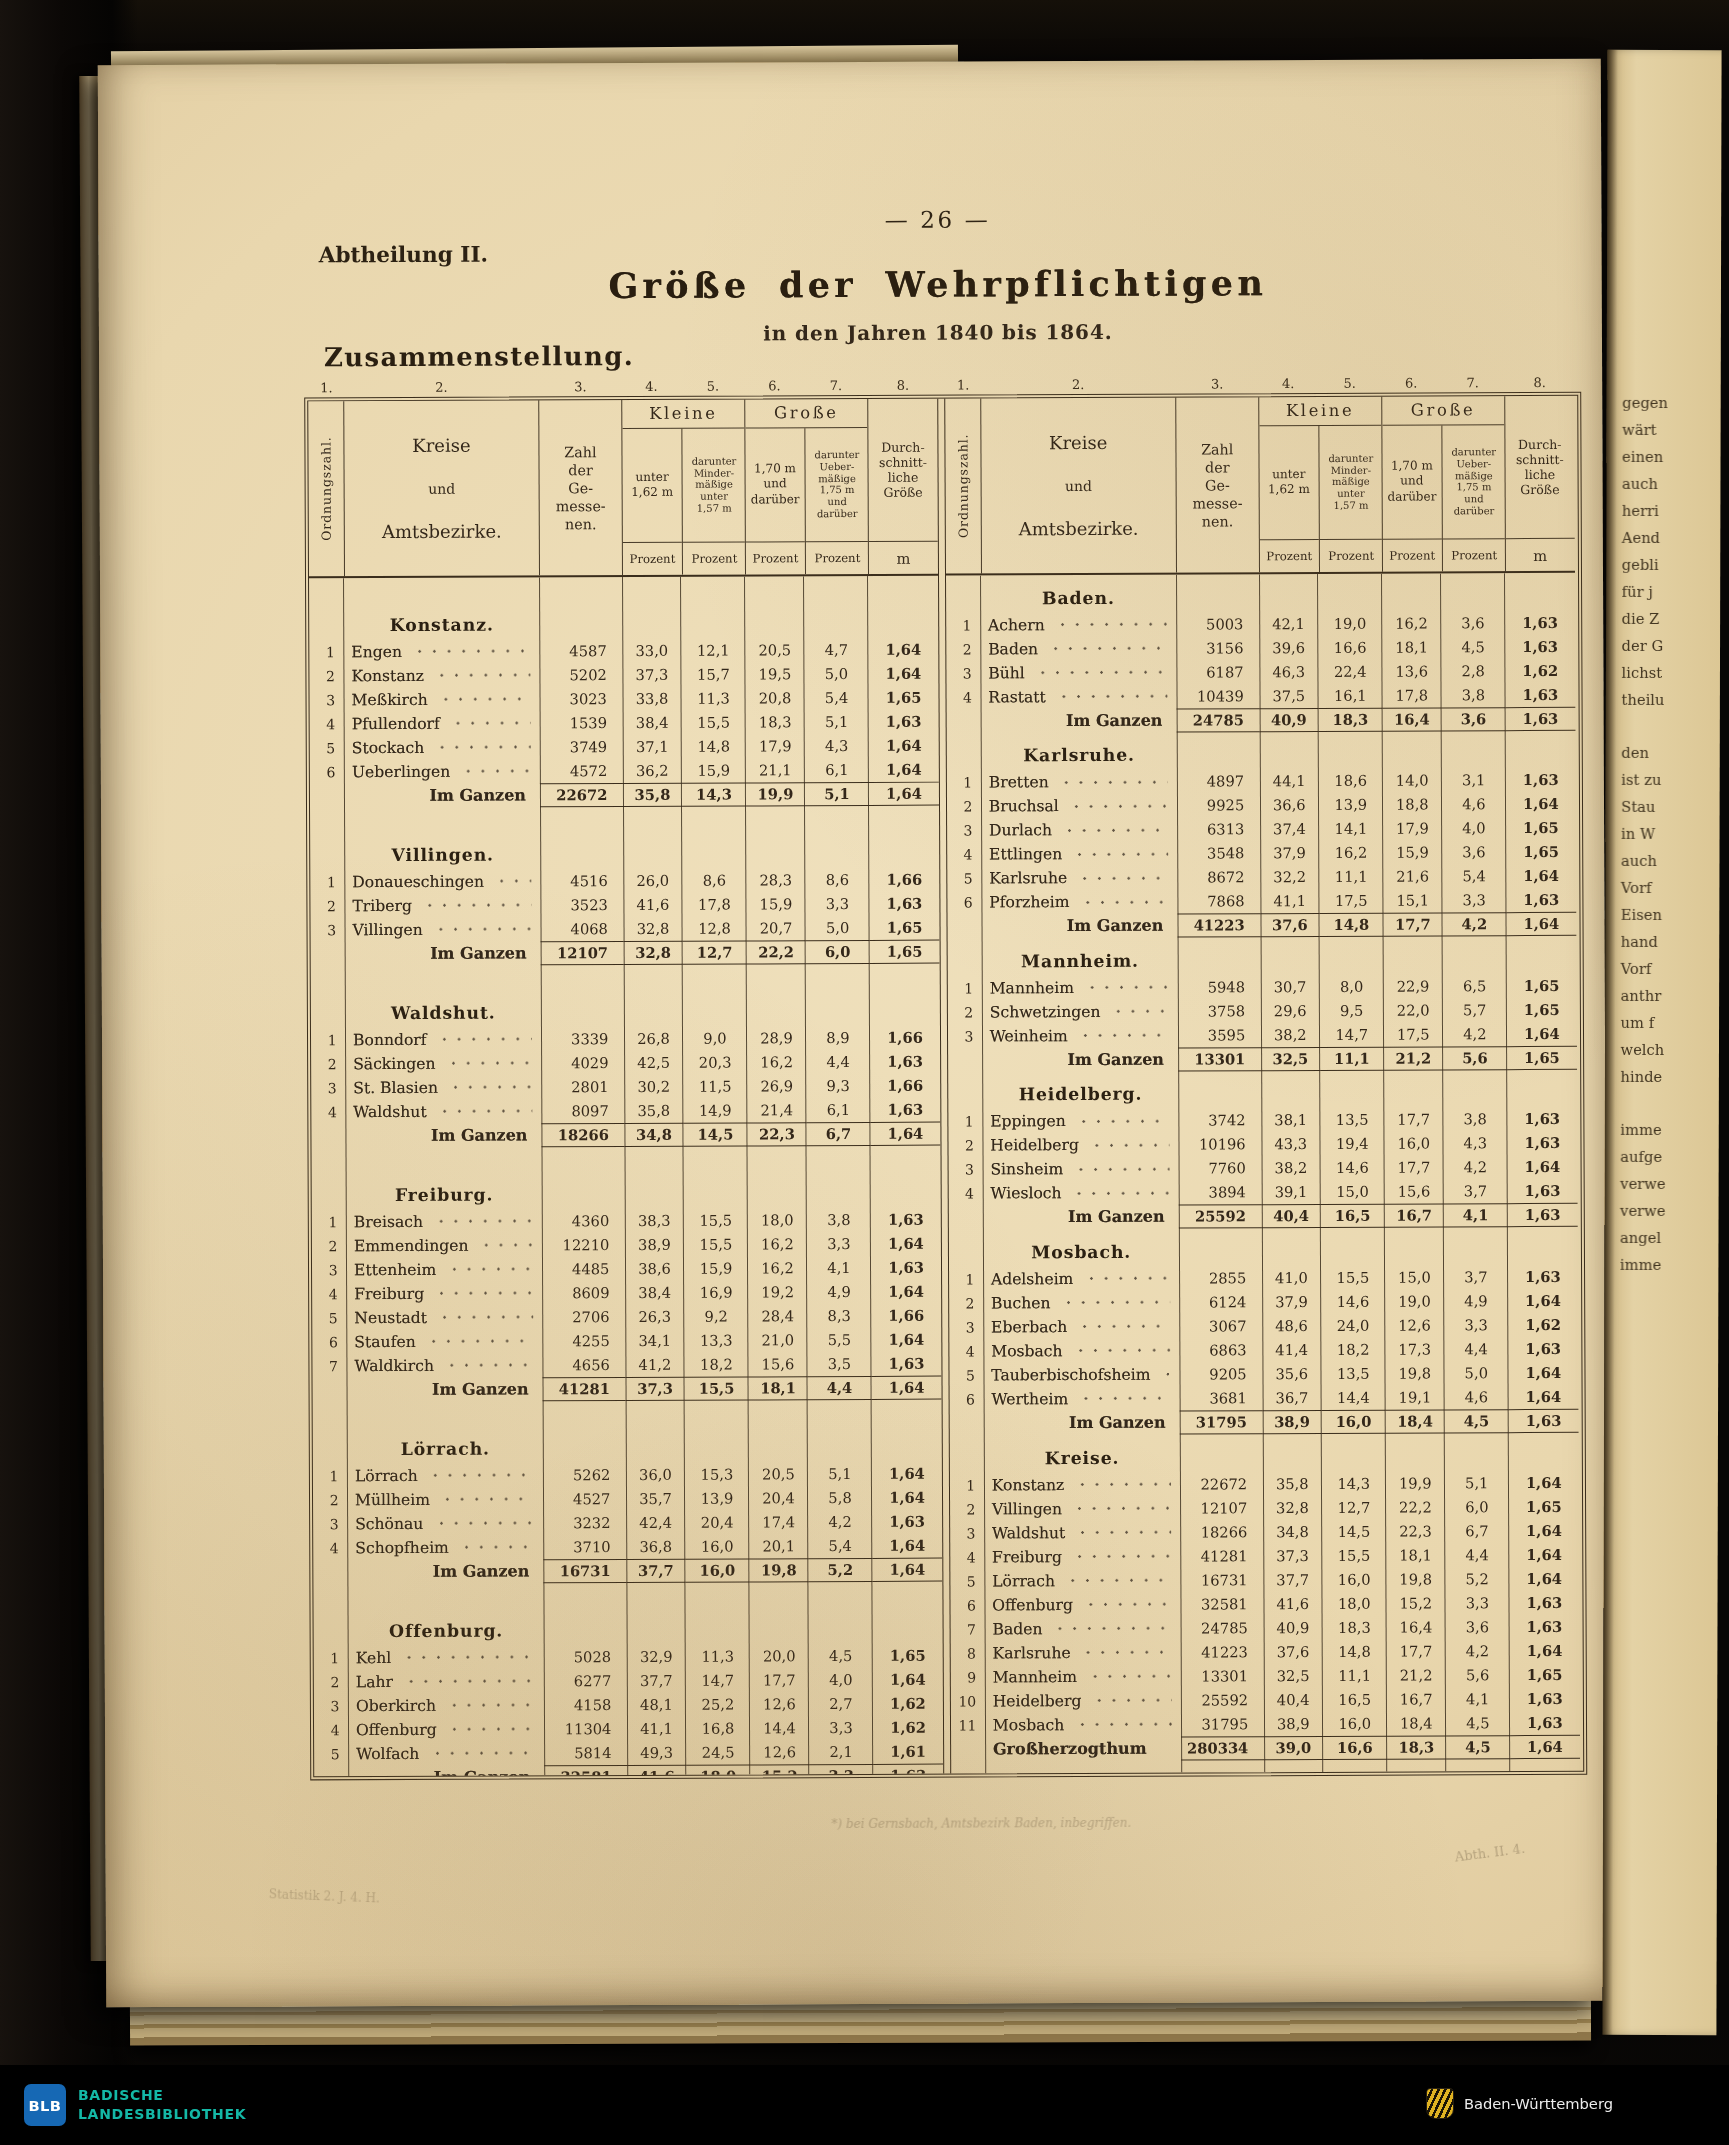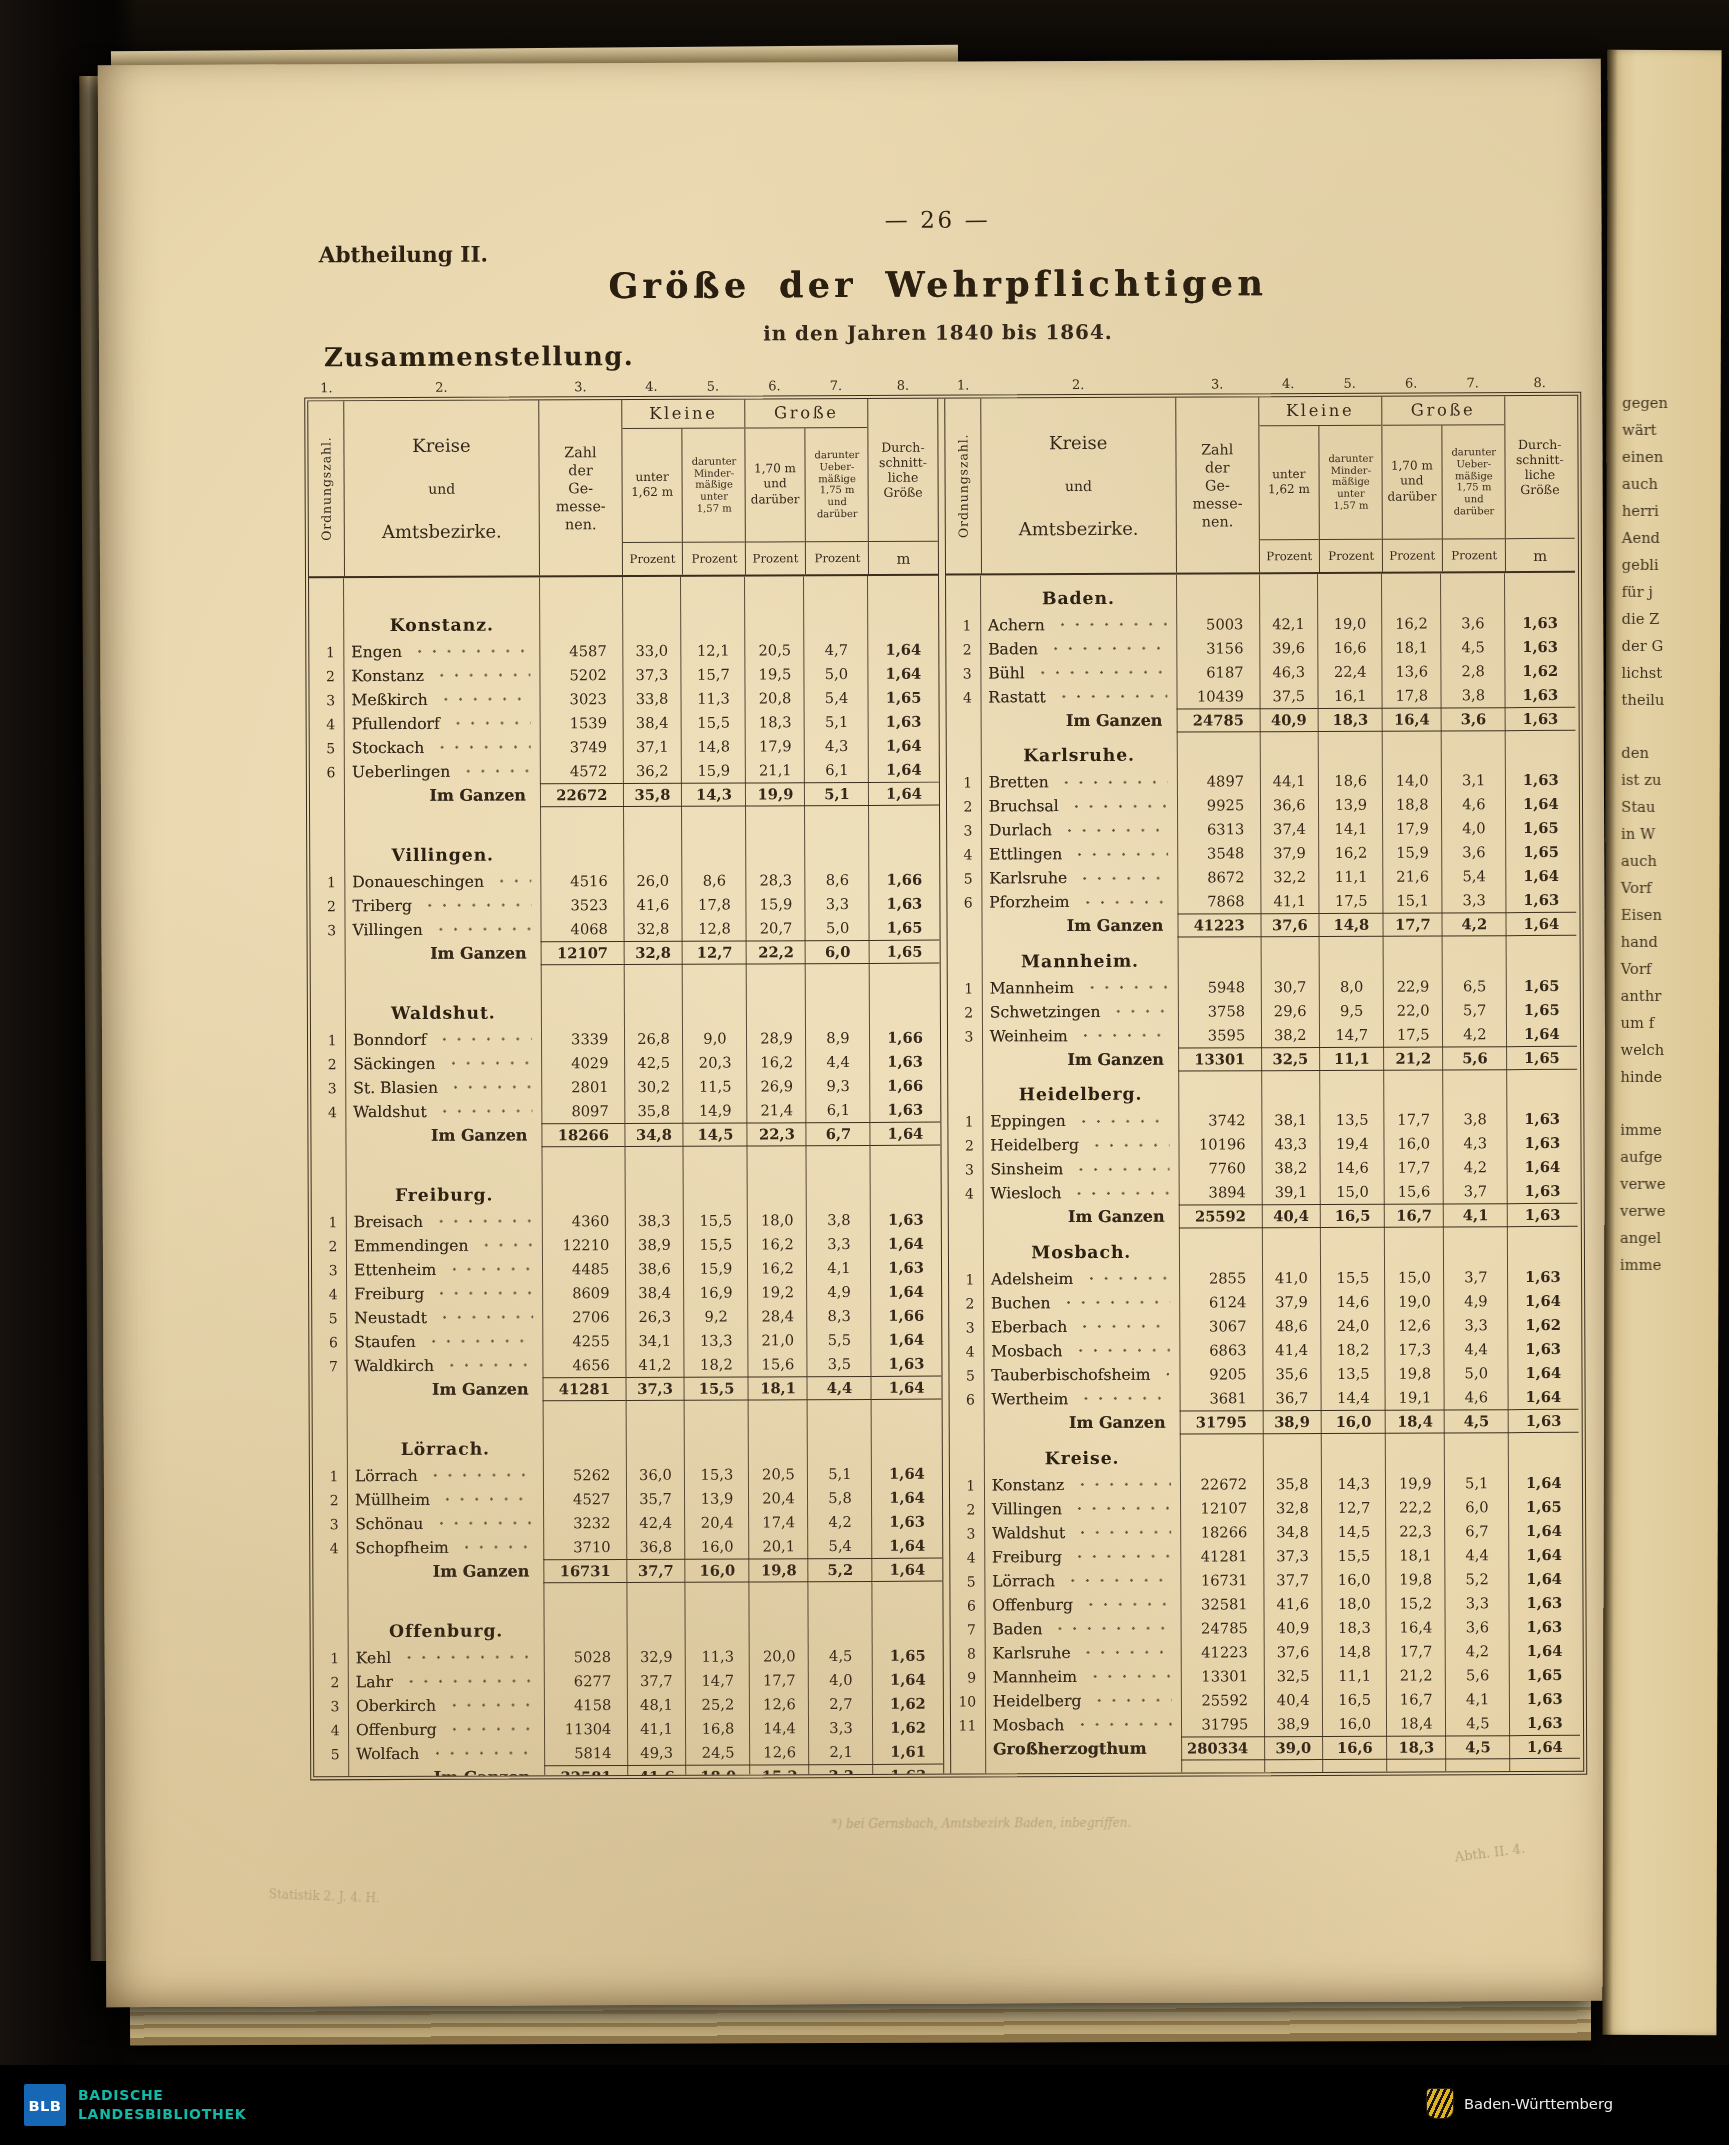--- a/index.html
+++ b/index.html
@@ -100,21 +100,21 @@
   .next-page{position:absolute;left:1605px;top:50px;width:114px;height:1985px;transform:rotate(.15deg);overflow:hidden;
     background:linear-gradient(90deg,#715a33 0,#d6c08e 10.4px,#e4d2a5 29px,#dcc795 100%);
     box-shadow:inset 8.6px 0 12px -5.2px rgba(0,0,0,.6);}
   #fragments{padding:339px 0 0 15.6px;}
   .frag{height:27px;line-height:27px;font-size:14.7px;color:#41341f;white-space:nowrap;filter:blur(0.2px);}
   .fgap{height:26px;}
 
   
   .viewer-footer{position:absolute;left:0;top:2065px;width:1729px;height:80px;background:#000;}
   .blb{position:absolute;left:24px;top:19px;display:flex;align-items:center;gap:12px;cursor:pointer;}
-  .blb-badge{width:42px;height:42px;background:#1668b4;border-radius:2px;color:#fff;
+  .blb-badge{width:42px;height:42px;background:#1668b4;border-radius:7px;color:#fff;
     font-family:"DejaVu Sans","Liberation Sans",sans-serif;font-weight:bold;font-size:14.7px;
     display:flex;align-items:center;justify-content:center;letter-spacing:0.4px;}
   .blb-name{color:#14b8a6;font-family:"DejaVu Sans","Liberation Sans",sans-serif;font-size:14px;font-weight:bold;letter-spacing:0.7px;line-height:19px;}
   .bw{position:absolute;right:116px;top:24px;display:flex;align-items:center;gap:10.4px;cursor:pointer;}
   .bw-badge{width:26px;height:29px;border-radius:3.5px 3.5px 8.6px 8.6px;
     background:repeating-linear-gradient(115deg,#e0b322 0 3.5px,#191305 3.5px 6px);box-shadow:0 0 0 0.9px #2c2414;}
   .bw-name{color:#ececec;font-family:"DejaVu Sans","Liberation Sans",sans-serif;font-size:14.7px;}
 </style>
 </head>
 <body>

